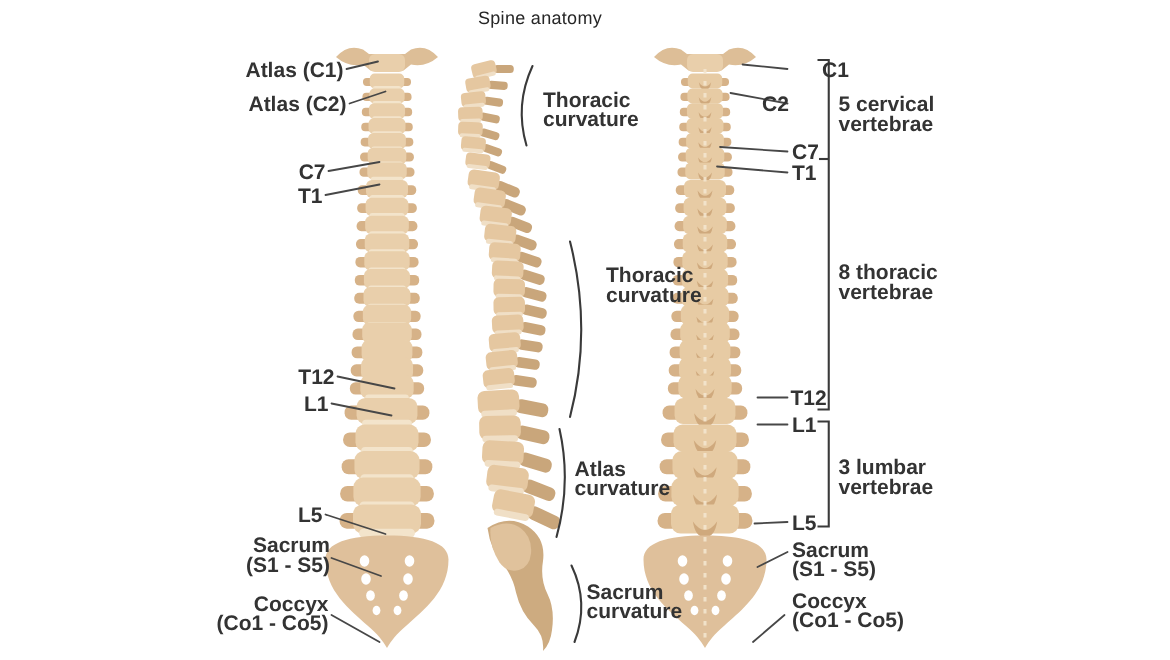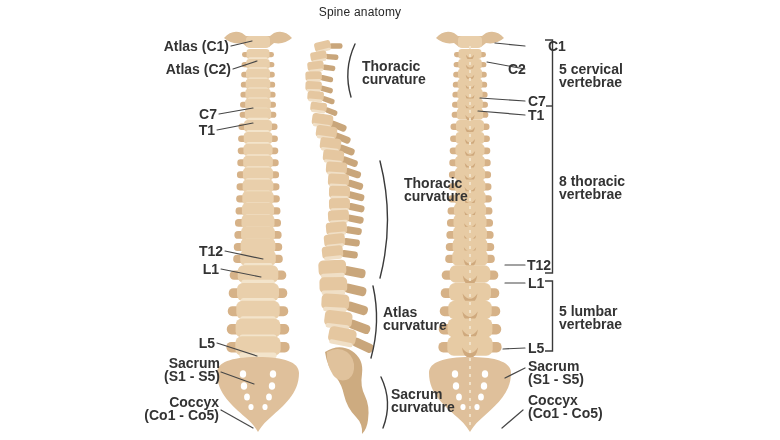--- a/index.html
+++ b/index.html
@@ -241,17 +241,17 @@
 
   <div class="lbl" style="left:559px;top:63px">
     <span>5 cervical</span>
     <span>vertebrae</span>
   </div>
   <div class="lbl" style="left:559px;top:175px">
     <span>8 thoracic</span>
     <span>vertebrae</span>
   </div>
   <div class="lbl" style="left:559px;top:305px">
-    <span>5 lumbar</span>
+    <span>3 lumbar</span>
     <span>vertebrae</span>
   </div>
 
 </div>
 
 </body></html>

